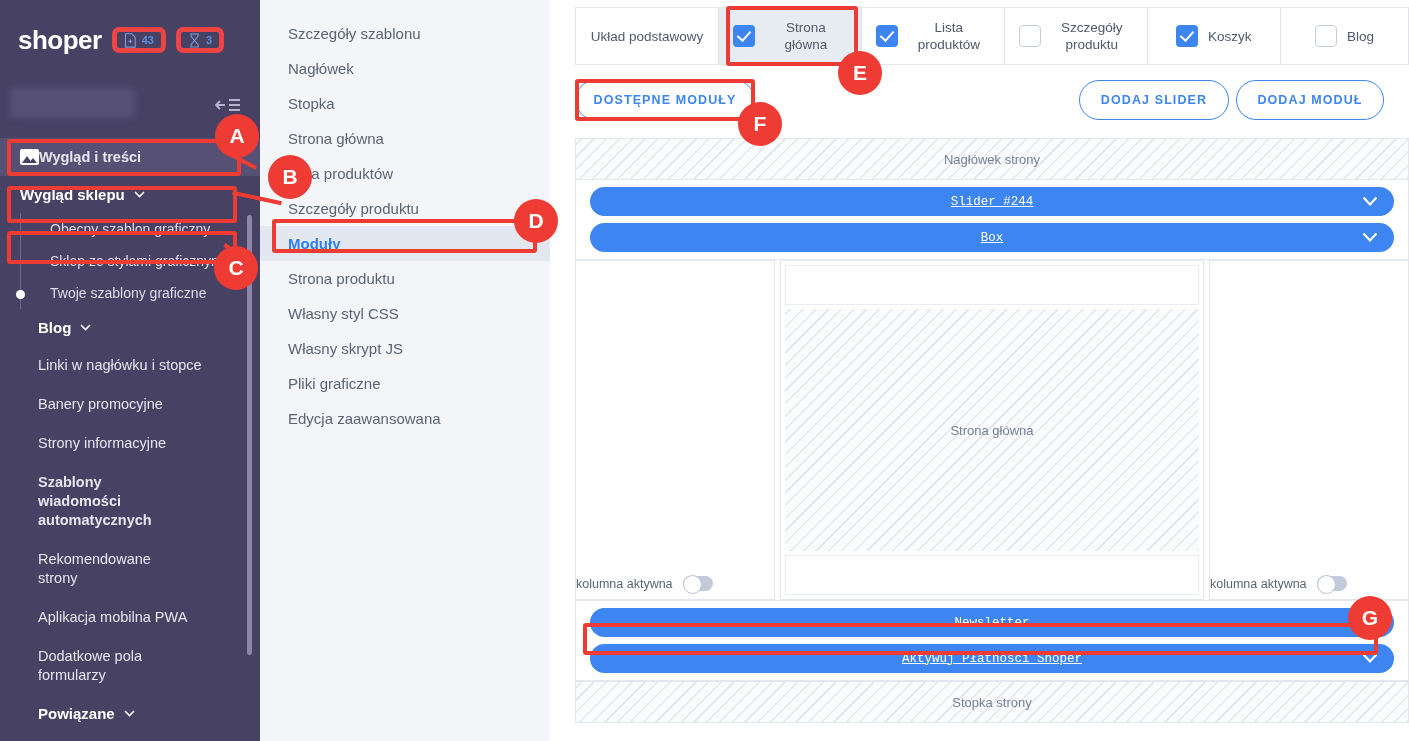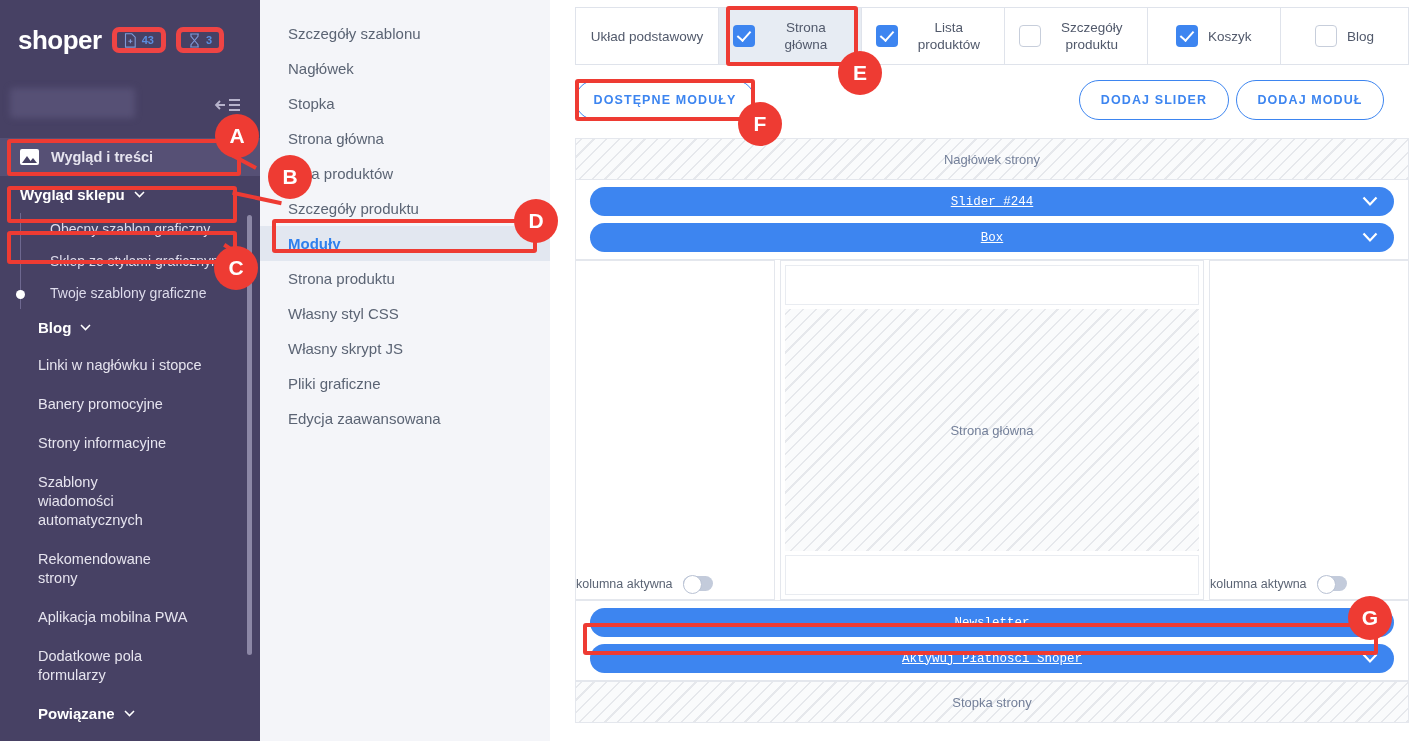--- a/index.html
+++ b/index.html
@@ -34,21 +34,21 @@
     filter: blur(3px);
   }
   .collapse-icon { position:absolute; right:18px; top:16px; width:28px; height:18px; cursor:pointer; }
 
   .sb-item {
     color:#e6e4ef; font-size:14.5px;
     padding:9px 0 9px 38px; line-height:19px;
     cursor:pointer; position:relative;
   }
   .sb-item.active-app {
-    background:#565075; display:flex; align-items:center; gap:12px;
+    background:#565075; display:flex; align-items:center; 
     padding-left:20px; height:38px; font-weight:600;
   }
   .sb-icon-img {
     width:19px; height:16px; background:#ffffff; border-radius:2px;
     position:relative; flex:none; overflow:hidden;
   }
   .sb-icon-img:before{
     content:""; position:absolute; left:2px; bottom:2px;
     border-left:5px solid transparent; border-right:5px solid transparent;
     border-bottom:7px solid #474164;
@@ -243,21 +243,21 @@
       <path d="M1 1 L5.5 5.6 L10 1" stroke="#ffffff" stroke-width="1.5" fill="none"></path>
     </svg>
   </div>
 
   <div class="sb-link">
     <span>Linki w nagłówku i stopce</span></div>
   <div class="sb-link">
     <span>Banery promocyjne</span></div>
   <div class="sb-link">
     <span>Strony informacyjne</span></div>
-  <div class="sb-link" style="padding-right:92px;">
+  <div class="sb-link" style="padding-right:92px;font-weight:bold;">
     <span>Szablony wiadomości automatycznych</span></div>
   <div class="sb-link" style="padding-right:110px;">
     <span>Rekomendowane strony</span></div>
   <div class="sb-link">
     <span>Aplikacja mobilna PWA</span></div>
   <div class="sb-link" style="padding-right:110px;">
     <span>Dodatkowe pola formularzy</span></div>
 
   <div class="sb-group" style="padding-left:38px;">
     <span>Powiązane</span>

